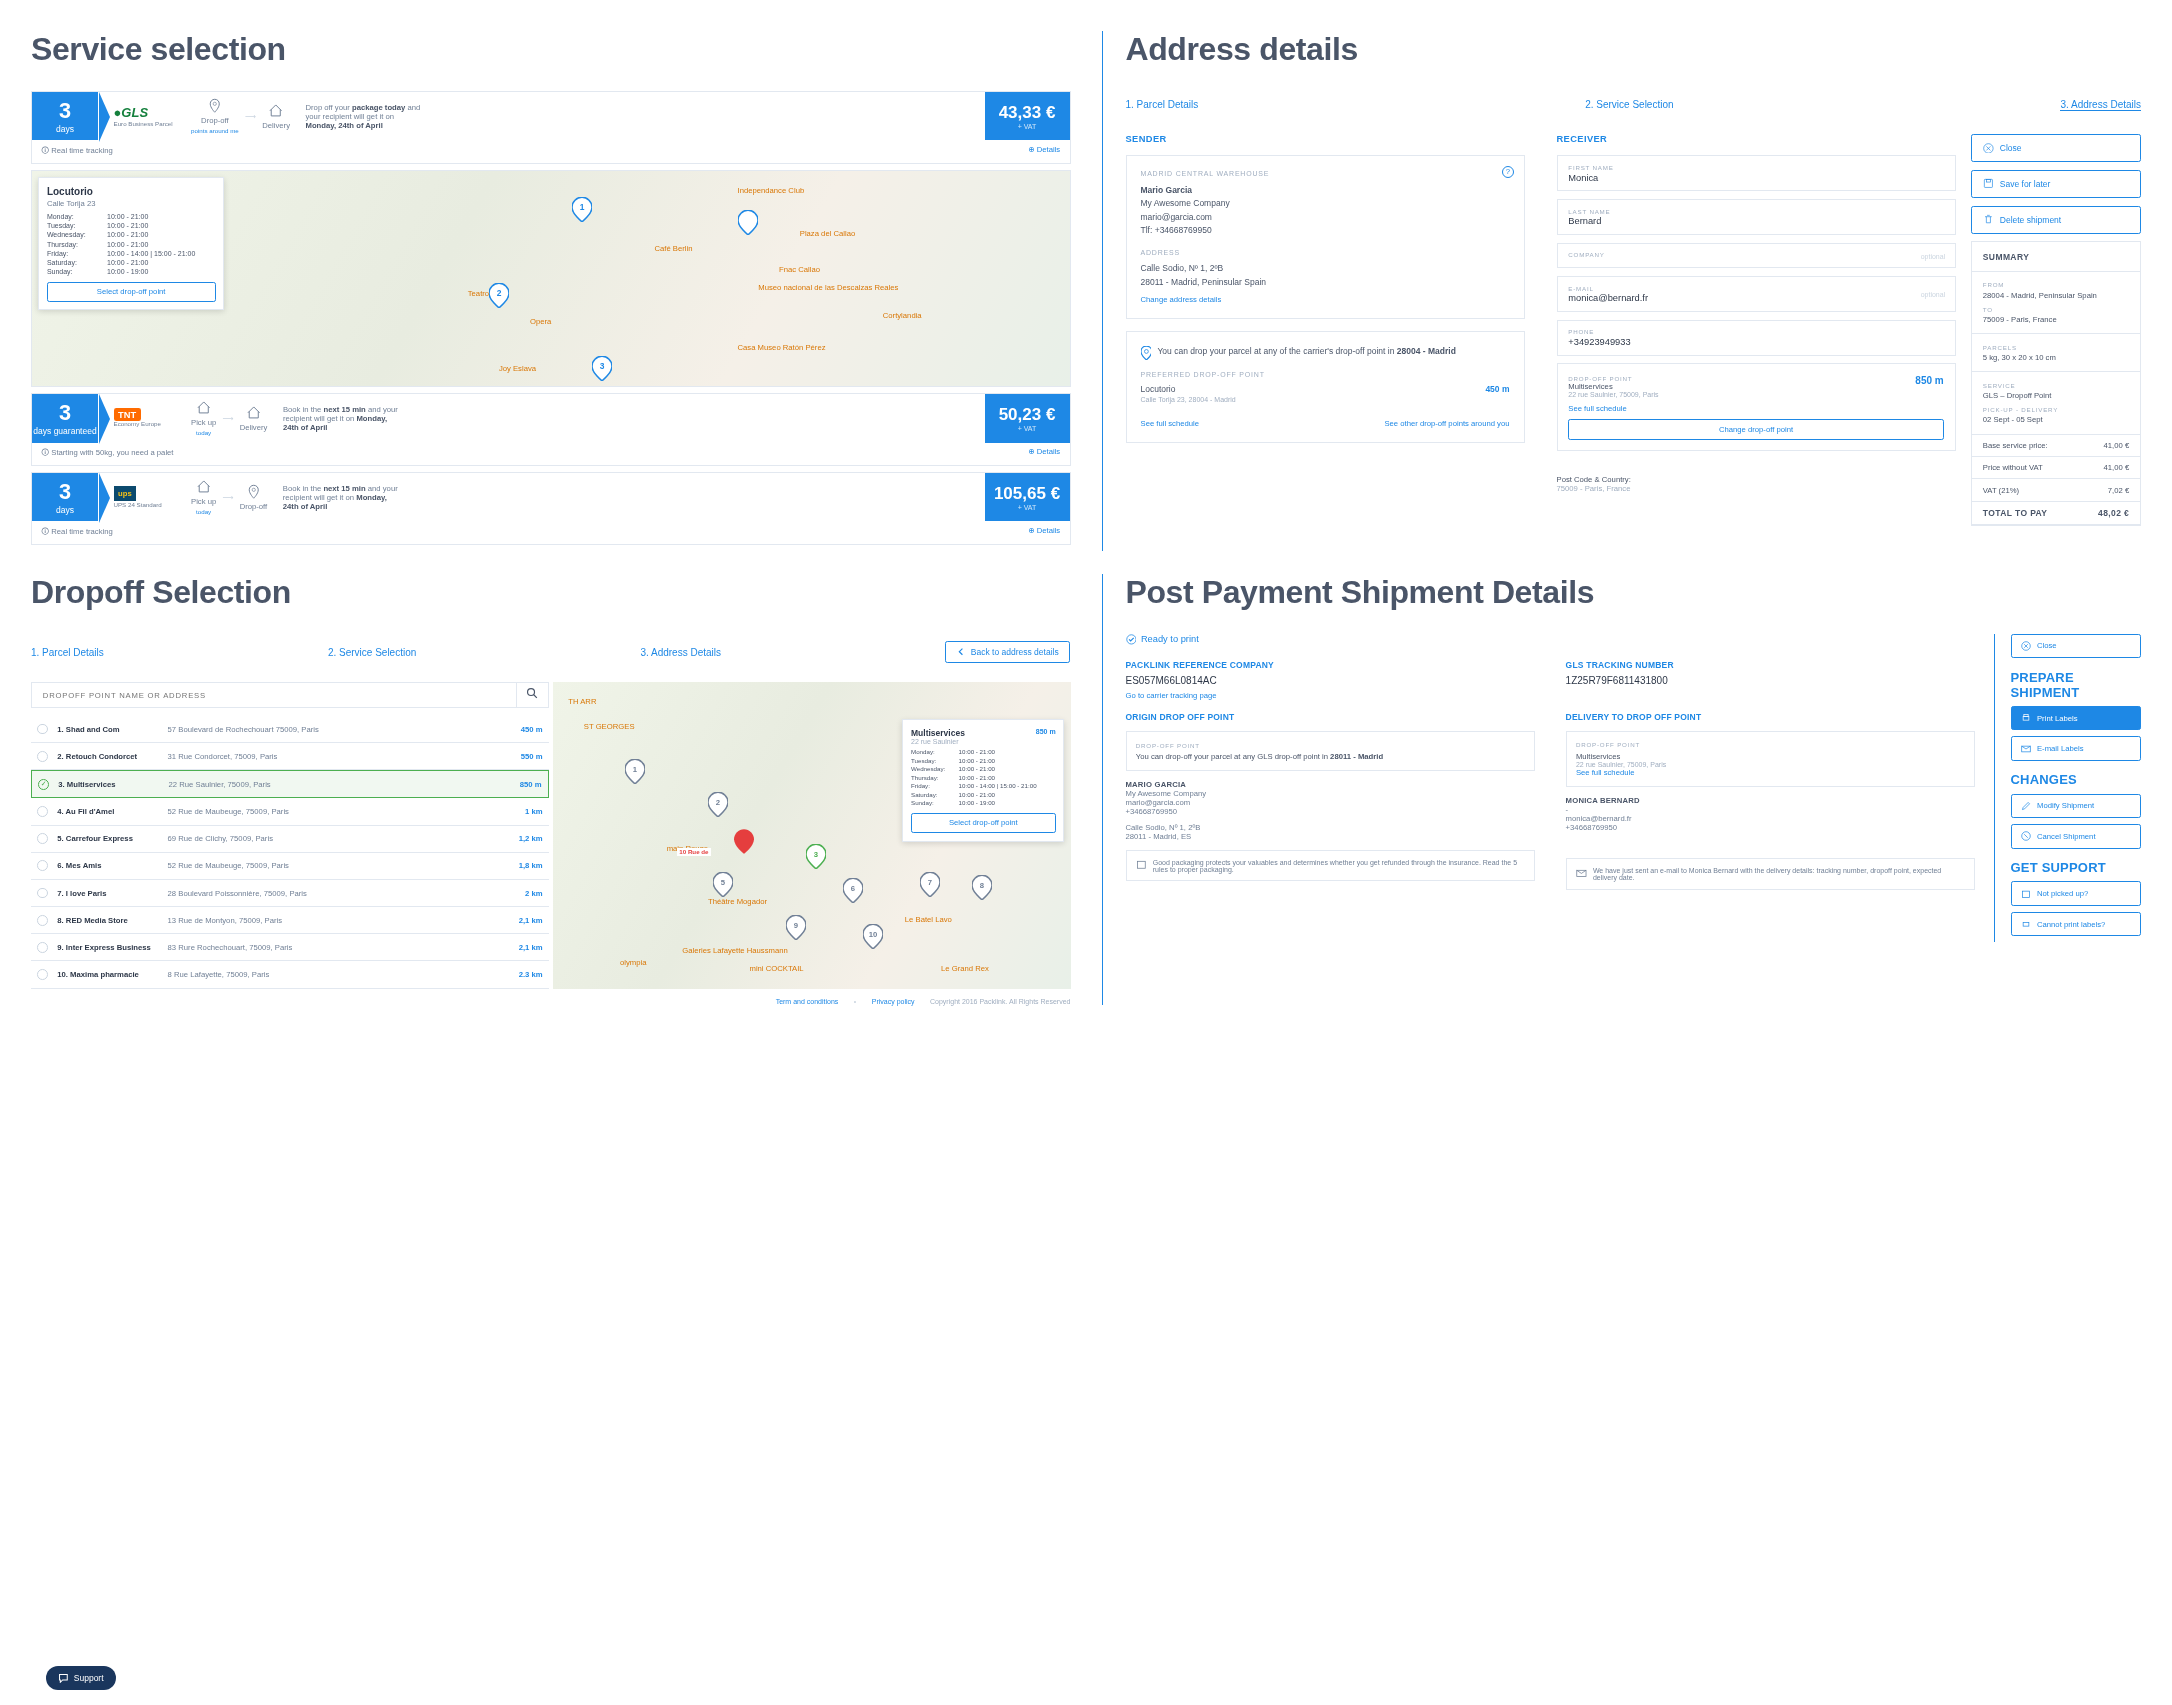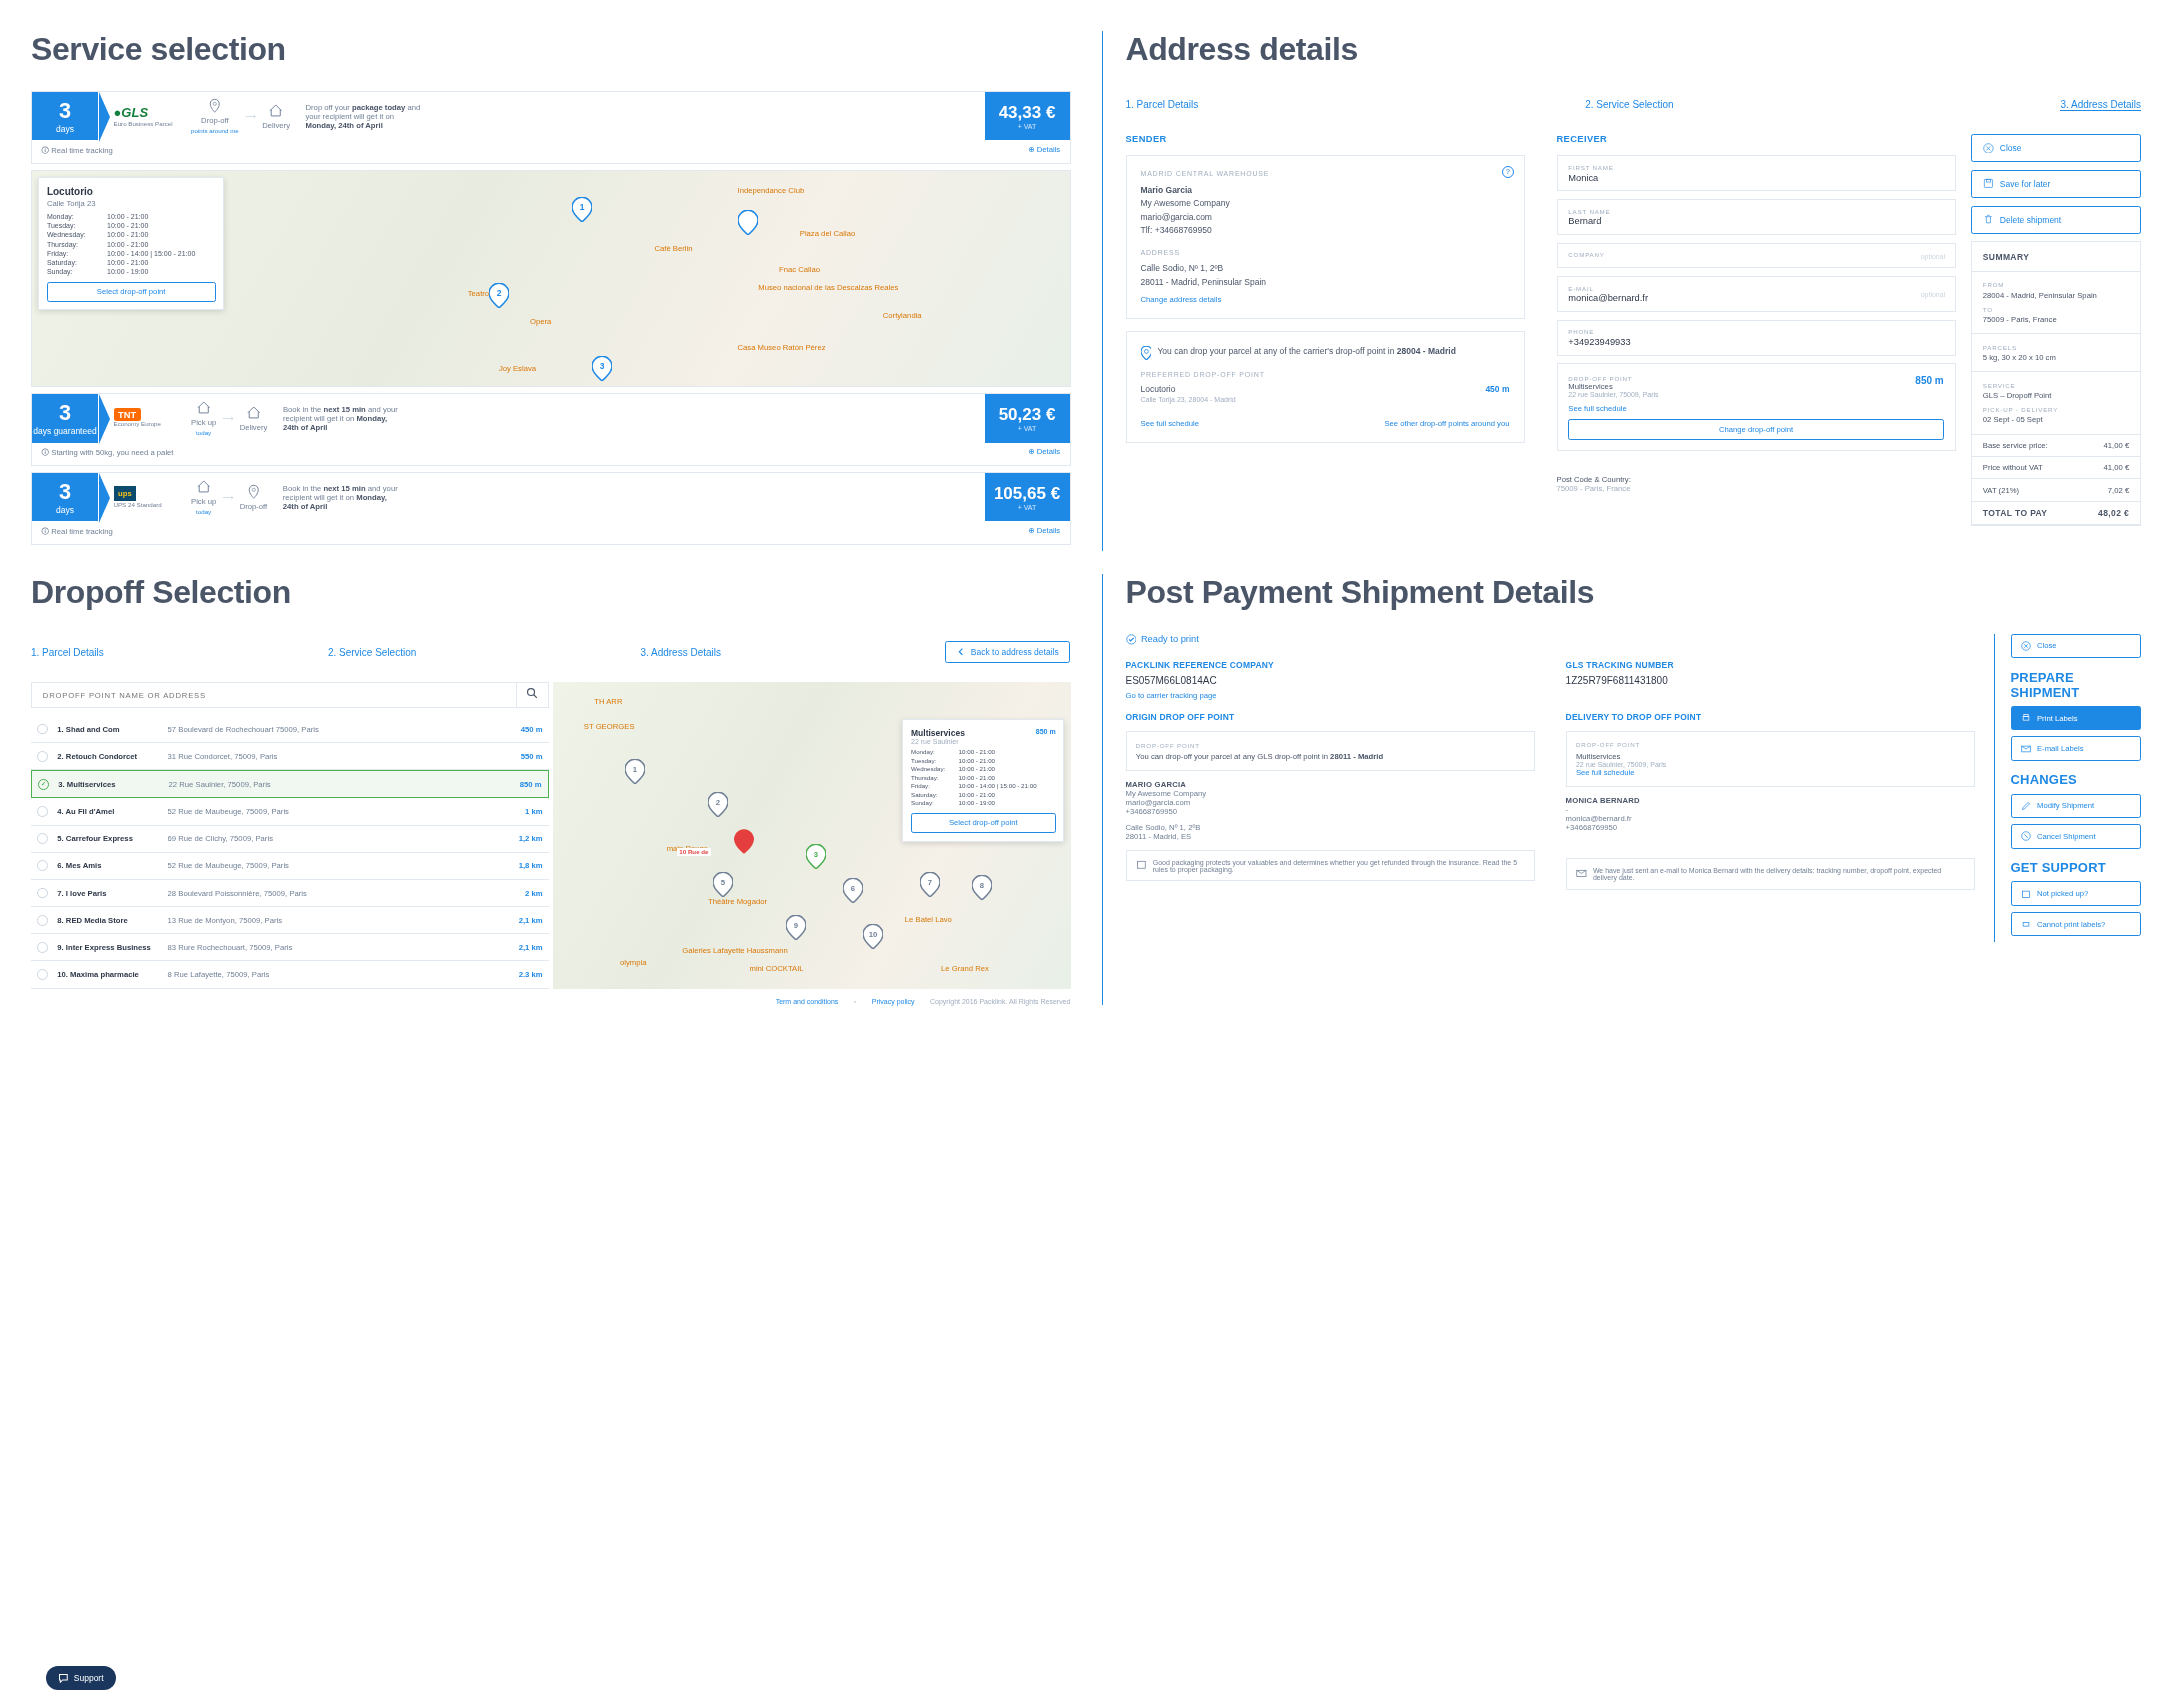--- a/index.html
+++ b/index.html
@@ -533,21 +533,21 @@
       <div class="map-bg"></div>
       <div id="drop-map-places">
             <span class="map-label" style="left:6%;top:13%;">ST GEORGES</span>
             <span class="map-label" style="left:30%;top:70%;">Théâtre Mogador</span>
             <span class="map-label" style="left:25%;top:86%;">Galeries Lafayette Haussmann</span>
             <span class="map-label" style="left:75%;top:92%;">Le Grand Rex</span>
             <span class="map-label" style="left:13%;top:90%;">olympia</span>
             <span class="map-label" style="left:38%;top:92%;">mini COCKTAIL</span>
             <span class="map-label" style="left:68%;top:76%;">Le Batel Lavo</span>
             <span class="map-label" style="left:22%;top:53%;">main Rouge</span>
-            <span class="map-label" style="left:3%;top:5%;margin-left:26px;">TH ARR</span>
+            <span class="map-label" style="left:3%;top:5%;">TH ARR</span>
           </div>
       <div id="drop-map-pins">
             <svg class="map-pin" style="left:49%;top:53%;font-size:13px" viewBox="0 0 26 32">
               <path d="M13 0C6 0 0 6 0 13c0 9 13 19 13 19s13-10 13-19C26 6 20 0 13 0z" fill="#fff" stroke="#4caf50" stroke-width="2"></path>
               <text x="13" y="17" text-anchor="middle" font-size="10" fill="#4caf50" font-weight="700">3</text>
             </svg>
             <svg class="map-pin" style="left:14%;top:25%;font-size:13px" viewBox="0 0 26 32">
               <path d="M13 0C6 0 0 6 0 13c0 9 13 19 13 19s13-10 13-19C26 6 20 0 13 0z" fill="#fff" stroke="#718096" stroke-width="2"></path>
               <text x="13" y="17" text-anchor="middle" font-size="10" fill="#718096" font-weight="700">1</text>
             </svg>

